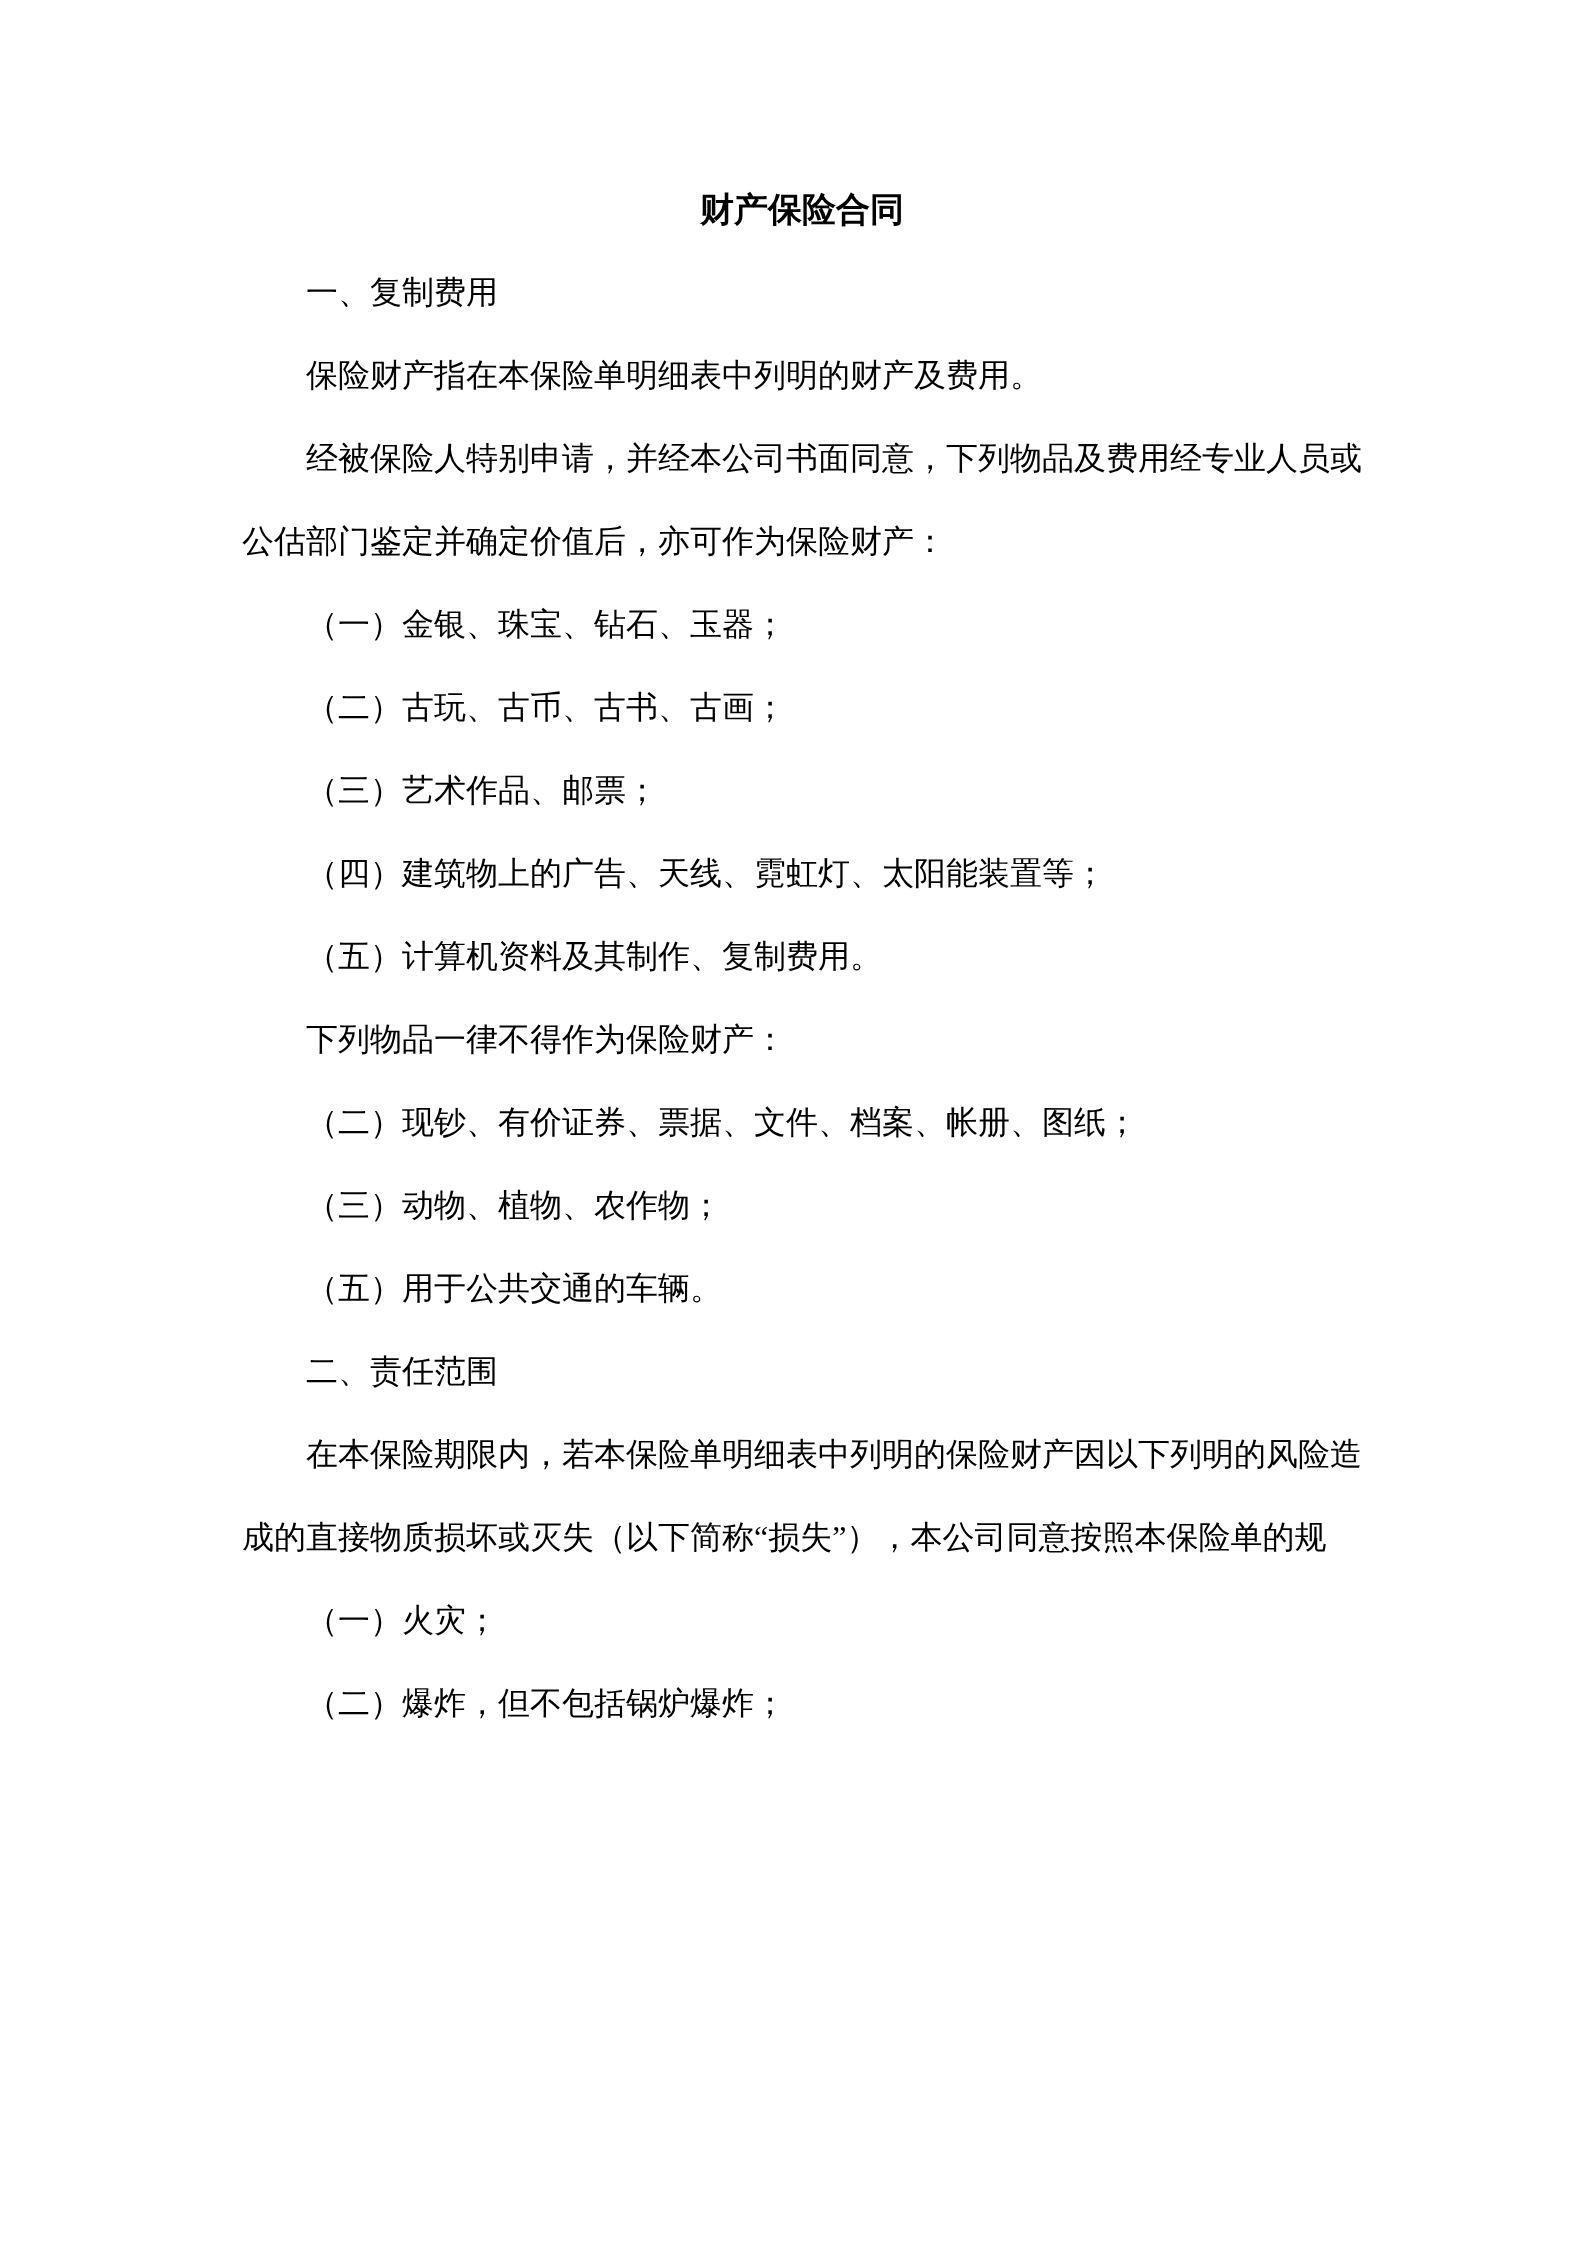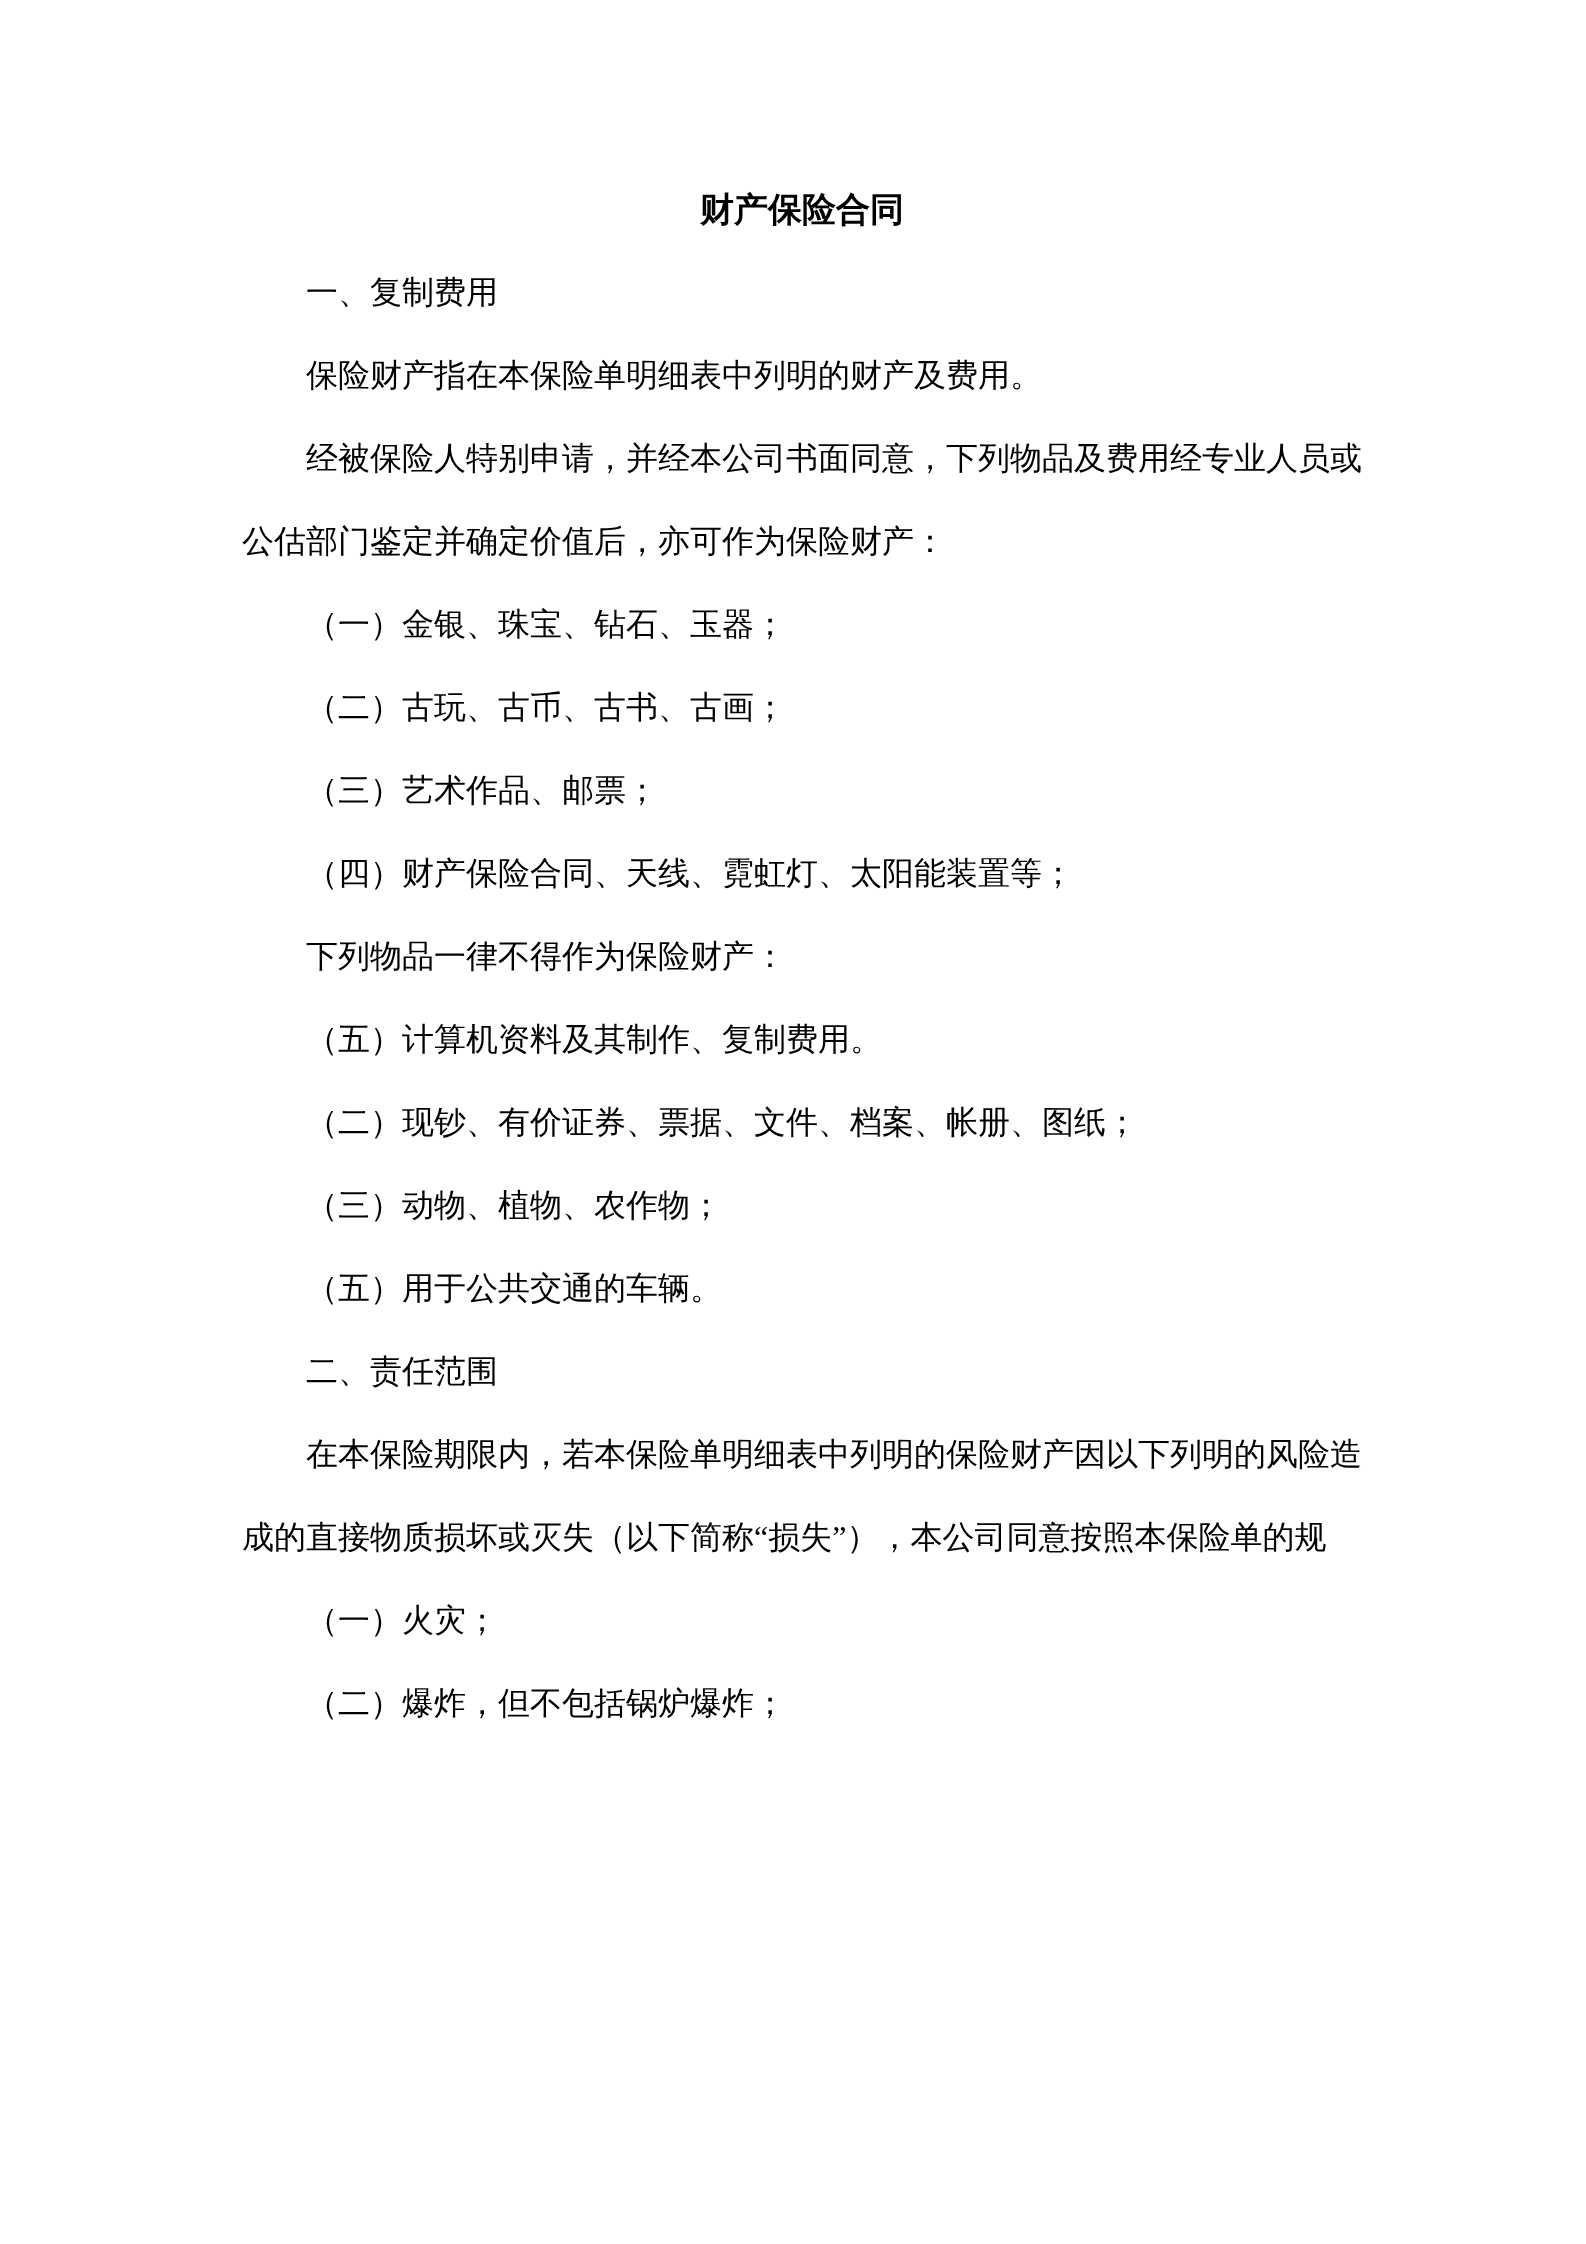--- a/index.html
+++ b/index.html
@@ -41,23 +41,23 @@
   <div class="doc">
     <div class="title-line">财产保险合同</div>
     <div id="lines-container">
         <div class="line indent">一、复制费用</div>
         <div class="line indent">保险财产指在本保险单明细表中列明的财产及费用。</div>
         <div class="line indent">经被保险人特别申请，并经本公司书面同意，下列物品及费用经专业人员或</div>
         <div class="line">公估部门鉴定并确定价值后，亦可作为保险财产：</div>
         <div class="line indent">（一）金银、珠宝、钻石、玉器；</div>
         <div class="line indent">（二）古玩、古币、古书、古画；</div>
         <div class="line indent">（三）艺术作品、邮票；</div>
-        <div class="line indent">（四）财产保险合同、天线、霓虹灯、太阳能装置等；</div>
+        <div class="line indent">（四）建筑物上的广告、天线、霓虹灯、太阳能装置等；</div>
+        <div class="line indent">（五）计算机资料及其制作、复制费用。</div>
         <div class="line indent">下列物品一律不得作为保险财产：</div>
-        <div class="line indent">（五）计算机资料及其制作、复制费用。</div>
         <div class="line indent">（二）现钞、有价证券、票据、文件、档案、帐册、图纸；</div>
         <div class="line indent">（三）动物、植物、农作物；</div>
         <div class="line indent">（五）用于公共交通的车辆。</div>
         <div class="line indent">二、责任范围</div>
         <div class="line indent">在本保险期限内，若本保险单明细表中列明的保险财产因以下列明的风险造</div>
         <div class="line">成的直接物质损坏或灭失（以下简称“损失”），本公司同意按照本保险单的规</div>
         <div class="line indent">（一）火灾；</div>
         <div class="line indent">（二）爆炸，但不包括锅炉爆炸；</div>
       </div>
   </div>

